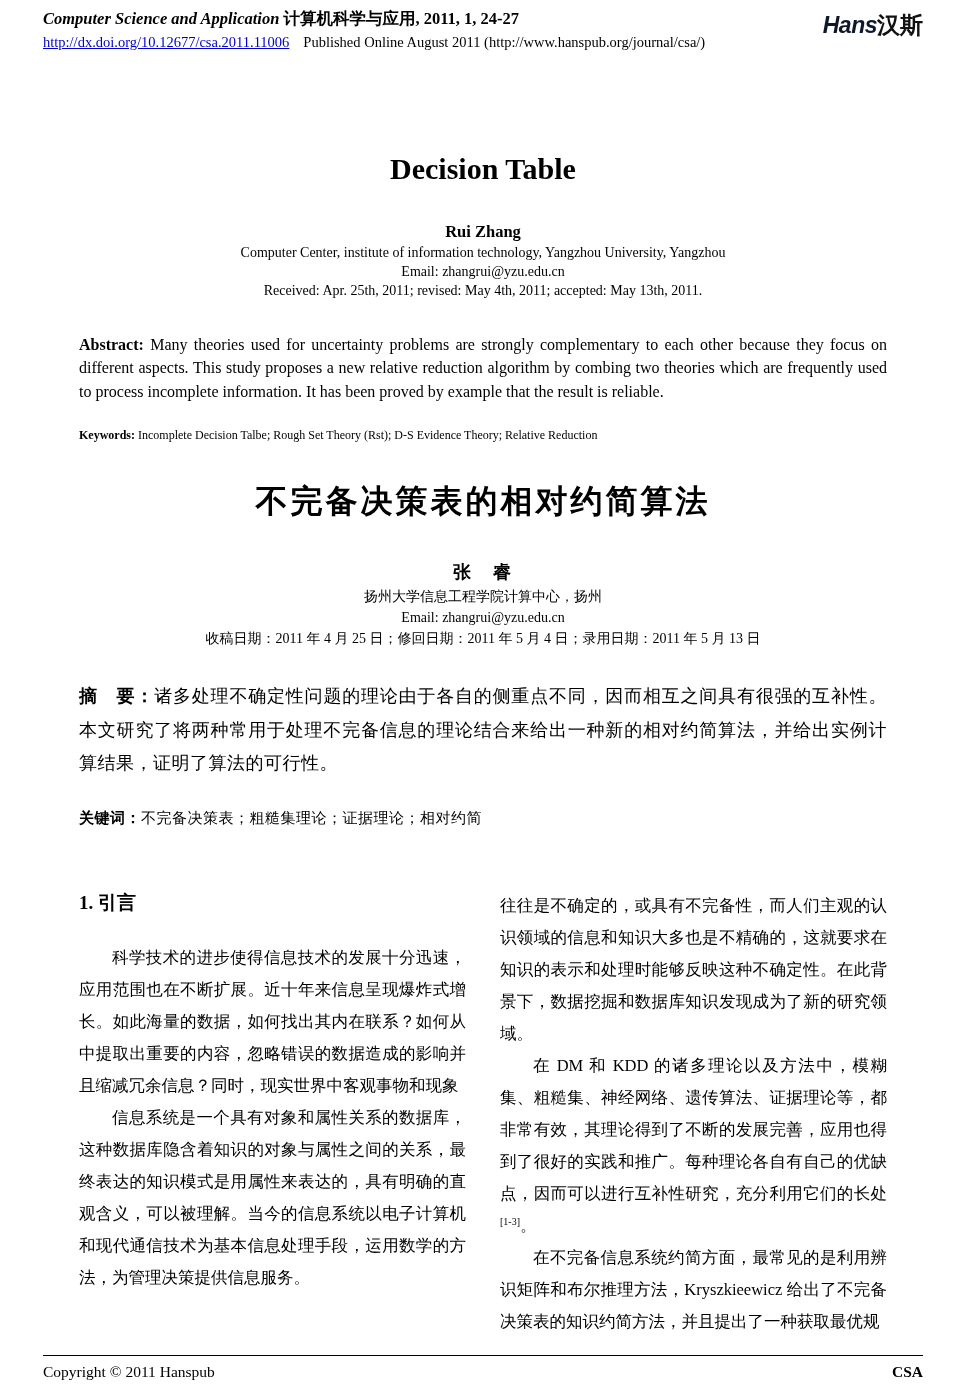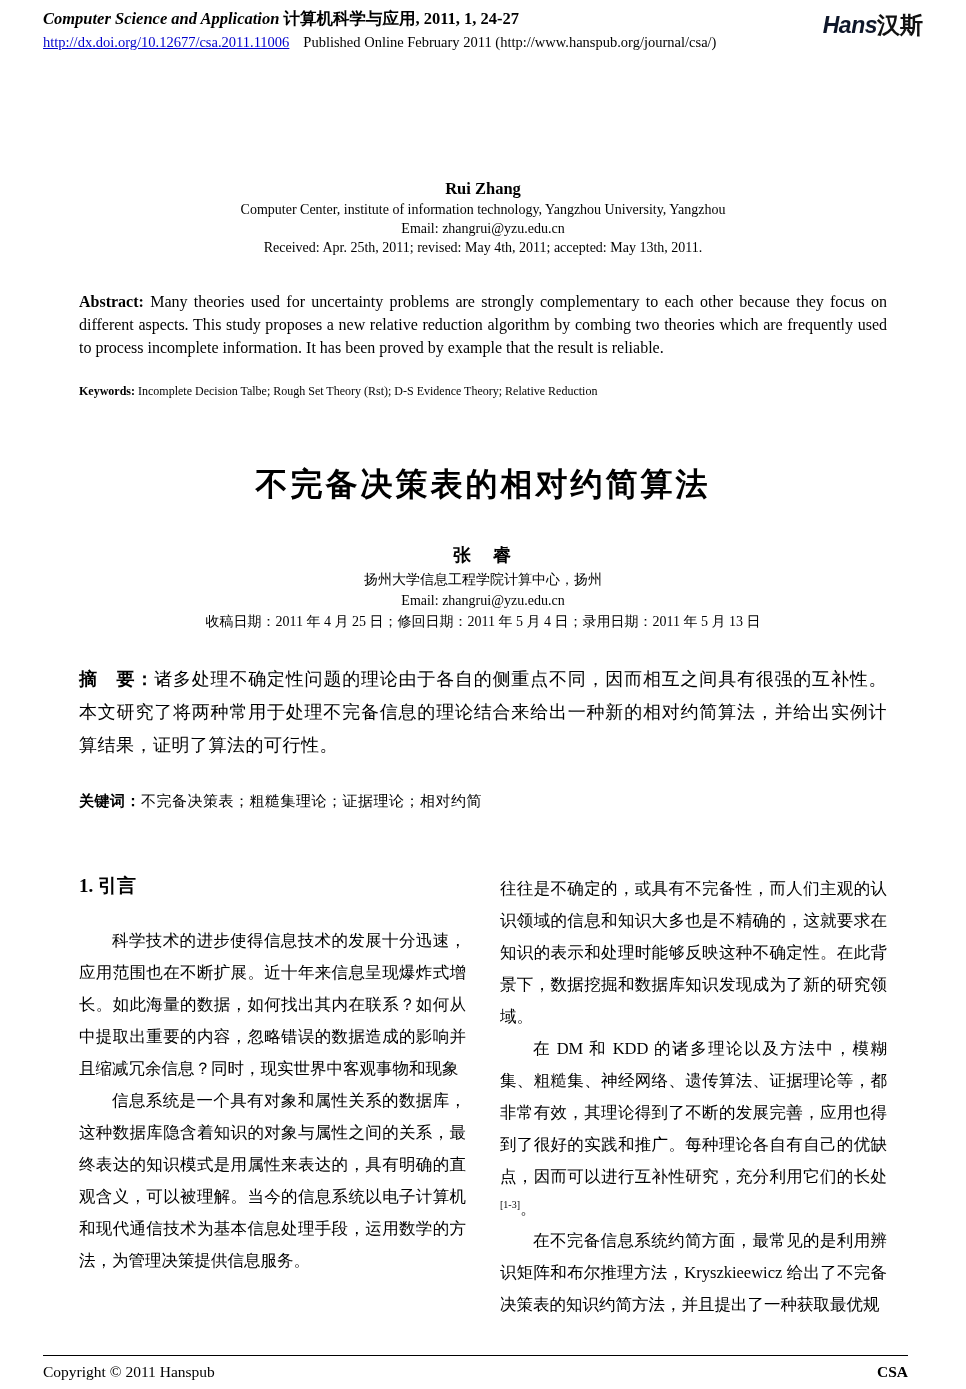--- a/index.html
+++ b/index.html
@@ -56,21 +56,21 @@
     text-align: justify;
   }
   .abstract b, .keywords b { font-weight: bold; }
   .keywords {
     margin-top: 24px;
     font-size: 12px;
     line-height: 1.45;
     text-align: justify;
   }
   .title-cn {
-    margin-top: 62px;
+    margin-top: 36px;
     text-align: center;
     font-size: 32px;
     font-weight: bold;
     letter-spacing: 3px;
   }
   .author-block-cn { text-align: center; margin-top: 36px; }
   .author-name-cn { font-size: 18px; font-weight: bold; letter-spacing: 2px; }
   .affil-line-cn { font-size: 14px; margin-top: 4px; }
   .abstract-cn {
     margin-top: 32px;
@@ -106,53 +106,54 @@
   .body-p.no-indent { text-indent: 0; }
   .ref {
     font-size: 10px;
     vertical-align: super;
     line-height: 0;
   }
   
   .ftr {
     position: absolute;
     left: 8px;
-    right: 23px;
+    right: 8px;
     bottom: 8px;
     border-top: 1.5px solid #000000;
     padding-top: 7px;
     display: flex;
     justify-content: space-between;
     font-size: 15.5px;
   }
   .abbr { font-weight: bold; }
 </style>
 </head>
 <body>
 
 <div class="page">
 
   <header class="hdr">
     <div class="hdr-left">
       <div class="journal-line">
         <span class="jt-en">Computer Science and Application</span><span class="jt-cn"> 计算机科学与应用, 2011, 1, 24-27</span>
       </div>
       <div class="doi-line">
-        <a class="doi">http://dx.doi.org/10.12677/csa.2011.11006</a><span class="published">Published Online February 2011 (http://www.hanspub.org/journal/csa/)</span>
+        <a class="doi">http://dx.doi.org/10.12677/csa.2011.11006</a><span class="published">Published Online August 2011 (http://www.hanspub.org/journal/csa/)</span>
       </div>
     </div>
     <div class="logo">
       <span class="logo-hans">Hans</span><span class="logo-cn">汉斯</span>
     </div>
   </header>
 
   <main class="content">
 
     <h1 class="title-en">
       <br>
+      <span>Decision Table</span>
     </h1>
 
     <div class="author-block">
       <div class="author-name">Rui Zhang</div>
       <div class="affil-line">Computer Center, institute of information technology, Yangzhou University, Yangzhou</div>
       <div class="affil-line">Email: zhangrui@yzu.edu.cn</div>
       <div class="affil-line">Received: Apr. 25th, 2011; revised: May 4th, 2011; accepted: May 13th, 2011.</div>
     </div>
 
     <p class="abstract">

